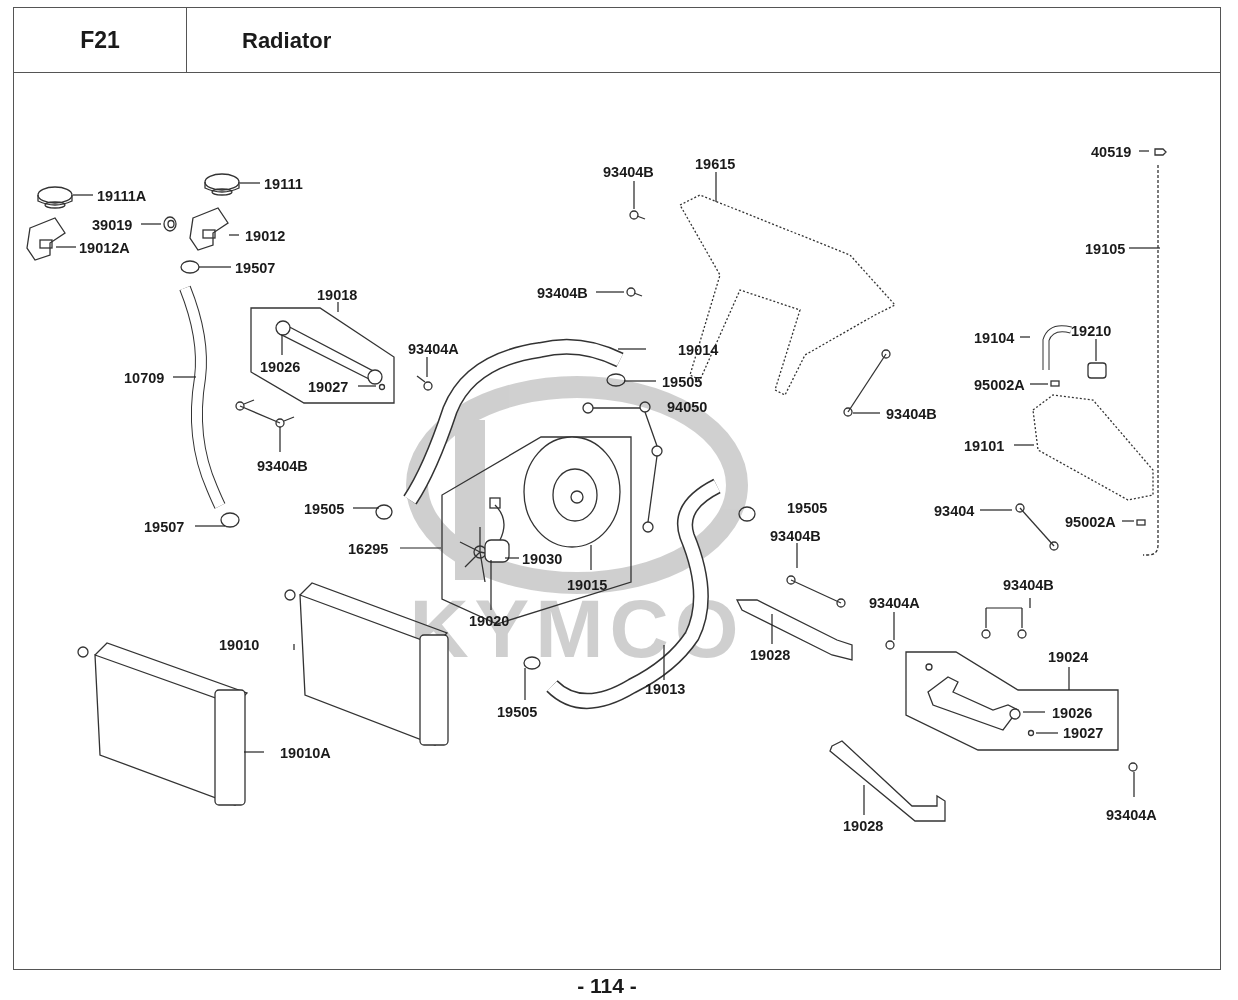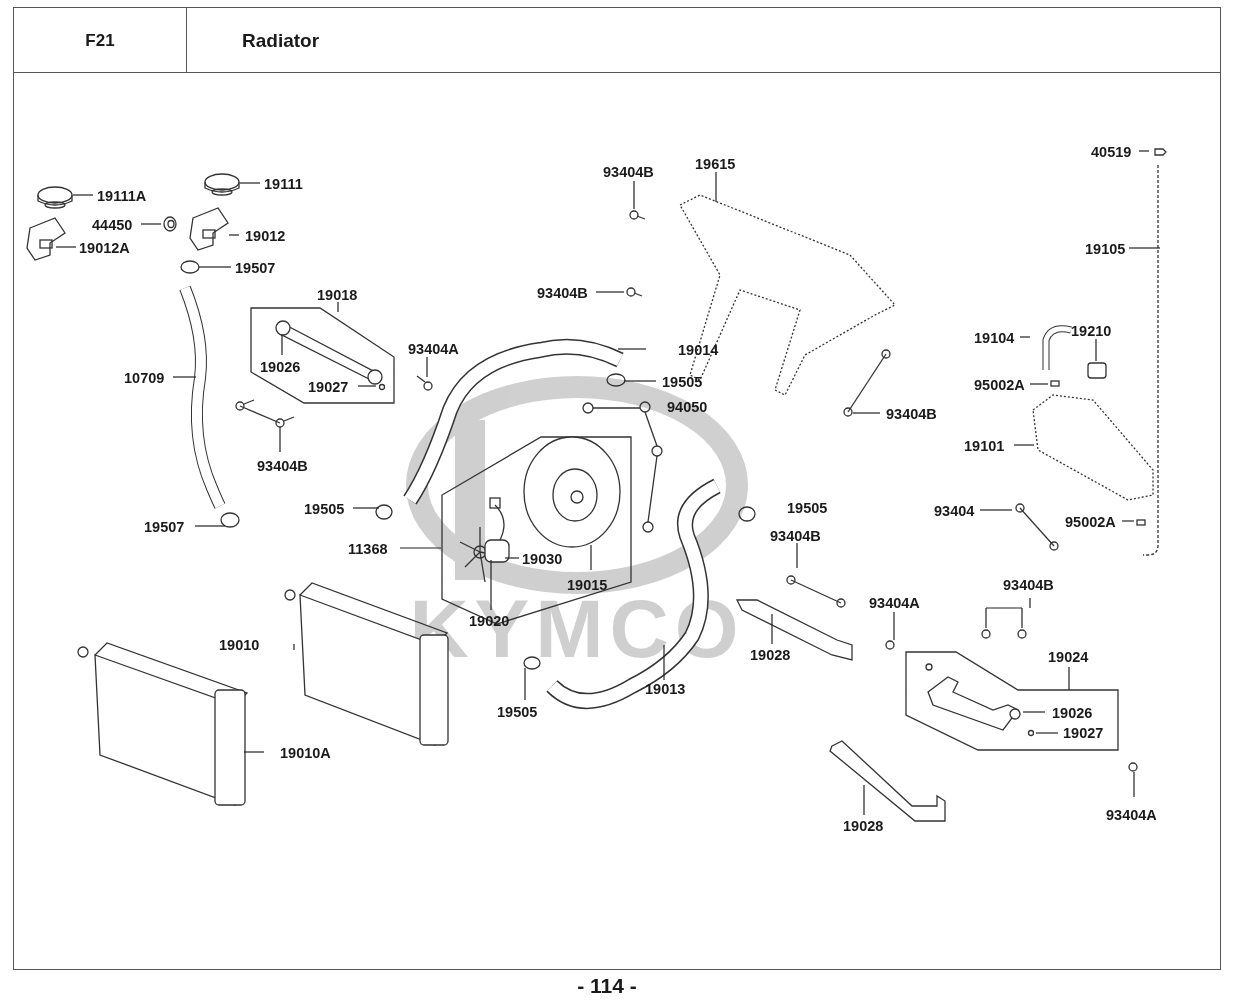--- a/index.html
+++ b/index.html
@@ -1,19 +1,19 @@
 <!DOCTYPE html>
 <html><head>
 <meta charset="utf-8">
 <style>
   html,body{margin:0;padding:0;background:#fff;}
   body{width:1238px;height:1000px;position:relative;overflow:hidden;font-family:"Liberation Sans",sans-serif;color:#1a1a1a;}
   .hdr{position:absolute;left:13px;top:7px;width:1208px;height:65px;border:1.5px solid #555;border-bottom:none;box-sizing:border-box;}
-  .hdr-code{position:absolute;left:0;top:0;width:173px;height:65px;border-right:1.5px solid #555;box-sizing:border-box;display:flex;align-items:center;justify-content:center;font-weight:bold;font-size:17px;}
-  .hdr-title{position:absolute;left:228px;top:0;height:65px;display:flex;align-items:center;font-weight:bold;font-size:19px;}
+  .hdr-code{position:absolute;left:0;top:0;width:173px;height:65px;border-right:1.5px solid #555;box-sizing:border-box;display:flex;align-items:center;justify-content:center;font-weight:bold;font-size:23px;}
+  .hdr-title{position:absolute;left:228px;top:0;height:65px;display:flex;align-items:center;font-weight:bold;font-size:22px;}
   .frame{position:absolute;left:13px;top:72px;width:1208px;height:898px;border:1.5px solid #555;box-sizing:border-box;}
   .pageno{position:absolute;left:0;top:974px;width:1214px;text-align:center;font-weight:bold;font-size:21px;}
   svg.diag{position:absolute;left:0;top:0;}
   .lbl{position:absolute;font-weight:bold;font-size:14.5px;white-space:nowrap;line-height:16px;}
 </style>
 </head>
 <body>
 
 <div class="hdr">
   <div class="hdr-code">F21</div>
@@ -218,21 +218,21 @@
       <path d="M1069 667 v23"></path>
       <path d="M1023 712 h22"></path>
       <path d="M1036 733 h22"></path>
       <path d="M864 815 v-30"></path>
       <path d="M1134 797 v-25"></path>
   </g>
 </svg>
 
 <div class="lbl" style="left:97px;top:188px">19111A</div>
 <div class="lbl" style="left:264px;top:176px">19111</div>
-<div class="lbl" style="left:92px;top:217px">44450</div>
+<div class="lbl" style="left:92px;top:217px">39019</div>
 <div class="lbl" style="left:245px;top:228px">19012</div>
 <div class="lbl" style="left:79px;top:240px">19012A</div>
 <div class="lbl" style="left:235px;top:260px">19507</div>
 <div class="lbl" style="left:317px;top:287px">19018</div>
 <div class="lbl" style="left:260px;top:359px">19026</div>
 <div class="lbl" style="left:308px;top:379px">19027</div>
 <div class="lbl" style="left:408px;top:341px">93404A</div>
 <div class="lbl" style="left:124px;top:370px">10709</div>
 <div class="lbl" style="left:257px;top:458px">93404B</div>
 <div class="lbl" style="left:144px;top:519px">19507</div>
@@ -245,21 +245,21 @@
 <div class="lbl" style="left:886px;top:406px">93404B</div>
 <div class="lbl" style="left:1091px;top:144px">40519</div>
 <div class="lbl" style="left:1085px;top:241px">19105</div>
 <div class="lbl" style="left:974px;top:330px">19104</div>
 <div class="lbl" style="left:1071px;top:323px">19210</div>
 <div class="lbl" style="left:974px;top:377px">95002A</div>
 <div class="lbl" style="left:964px;top:438px">19101</div>
 <div class="lbl" style="left:934px;top:503px">93404</div>
 <div class="lbl" style="left:1065px;top:514px">95002A</div>
 <div class="lbl" style="left:304px;top:501px">19505</div>
-<div class="lbl" style="left:348px;top:541px">11368</div>
+<div class="lbl" style="left:348px;top:541px">16295</div>
 <div class="lbl" style="left:522px;top:551px">19030</div>
 <div class="lbl" style="left:567px;top:577px">19015</div>
 <div class="lbl" style="left:469px;top:613px">19020</div>
 <div class="lbl" style="left:787px;top:500px">19505</div>
 <div class="lbl" style="left:770px;top:528px">93404B</div>
 <div class="lbl" style="left:219px;top:637px">19010</div>
 <div class="lbl" style="left:280px;top:745px">19010A</div>
 <div class="lbl" style="left:750px;top:647px">19028</div>
 <div class="lbl" style="left:645px;top:681px">19013</div>
 <div class="lbl" style="left:497px;top:704px">19505</div>

